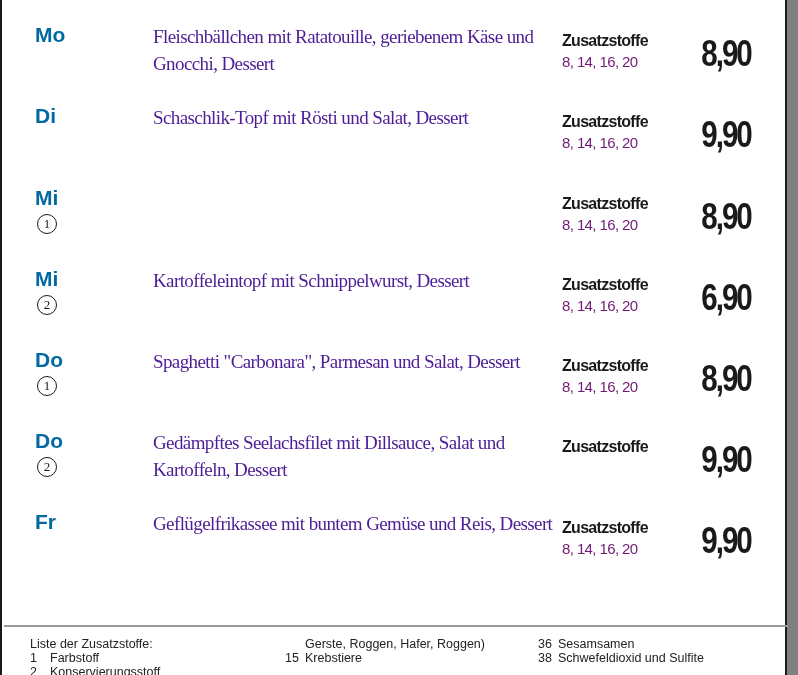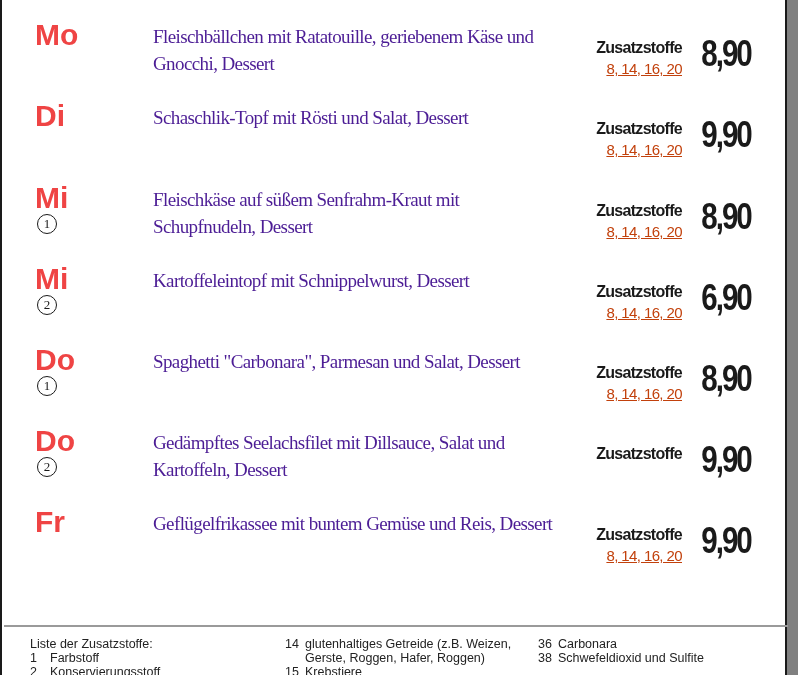--- a/index.html
+++ b/index.html
@@ -34,22 +34,22 @@
       left: 0;
       width: 787px;
       height: 70px;
     }
     .day {
       position: absolute;
       left: 33px;
       top: 0;
       font-family: "Liberation Sans", sans-serif;
       font-weight: bold;
-      font-size: 30px;
-      color: #ef4444;
+      font-size: 21px;
+      color: #0369a1;
       line-height: 26px;
     }
     .variant {
       position: absolute;
       left: 35px;
       top: 29px;
       width: 20px;
       height: 20px;
       border: 1.3px solid #1a1a1a;
       border-radius: 50%;
@@ -68,40 +68,39 @@
       font-family: Liberation Serif, serif;
       font-size: 19px;
       line-height: 27px;
       color: #4c1d95;
       letter-spacing: -0.6px;
       margin-left: 36px;
     }
     .additives {
       position: absolute;
       left: 560px;
-      top: 15px;
+      top: 8px;
       width: 120px;
-      text-align: right;
+      text-align: left;
       font-family: "Liberation Sans", sans-serif;
       color: #1a1a1a;
     }
     .add-label {
       font-weight: bold;
       font-size: 16px;
       line-height: 22px;
       letter-spacing: -0.7px;
       display: block;
     }
     .add-codes {
       font-size: 15px;
       line-height: 20px;
       letter-spacing: -0.6px;
       display: block;
-      color: #c2410c;
-      text-decoration: underline;
+      color: #701a75;
     }
     .price {
       position: absolute;
       left: 688px;
       top: 12px;
       width: 72px;
       text-align: center;
       font-family: "Liberation Sans", sans-serif;
       font-weight: bold;
       font-size: 36px;
@@ -160,21 +159,20 @@
     <div class="additives">
       <span class="add-label">Zusatzstoffe</span>
       <span class="add-codes">8, 14, 16, 20</span>
     </div>
     <div class="price">9,90</div>
   </div>
 
   <div class="row" style="top:185px;">
     <span class="day">Mi</span>
     <span class="variant">1</span>
-    <div class="dish" style="width:380px;">Fleischkäse auf süßem Senfrahm-Kraut mit Schupfnudeln, Dessert</div>
     <div class="additives">
       <span class="add-label">Zusatzstoffe</span>
       <span class="add-codes">8, 14, 16, 20</span>
     </div>
     <div class="price">8,90</div>
   </div>
 
   <div class="row" style="top:266px;">
     <span class="day">Mi</span>
     <span class="variant">2</span>
@@ -219,24 +217,23 @@
 
   <div class="footer-rule"></div>
 
   <div class="legend" style="left:28px;">
     <span class="line">Liste der Zusatzstoffe:</span>
     <span class="line"><span class="num">1</span><span>Farbstoff</span></span>
     <span class="line"><span class="num">2</span><span>Konservierungsstoff</span></span>
   </div>
 
   <div class="legend" style="left:283px;">
-    <span class="line"><span class="num">14</span><span>glutenhaltiges Getreide (z.B. Weizen,</span></span>
     <span class="line indent">Gerste, Roggen, Hafer, Roggen)</span>
     <span class="line"><span class="num">15</span><span>Krebstiere</span></span>
   </div>
 
   <div class="legend" style="left:536px;">
-    <span class="line"><span class="num">36</span><span>Carbonara</span></span>
+    <span class="line"><span class="num">36</span><span>Sesamsamen</span></span>
     <span class="line"><span class="num">38</span><span>Schwefeldioxid und Sulfite</span></span>
   </div>
 </div>
 
 <div class="gray-band"></div>
 
 </body></html>

